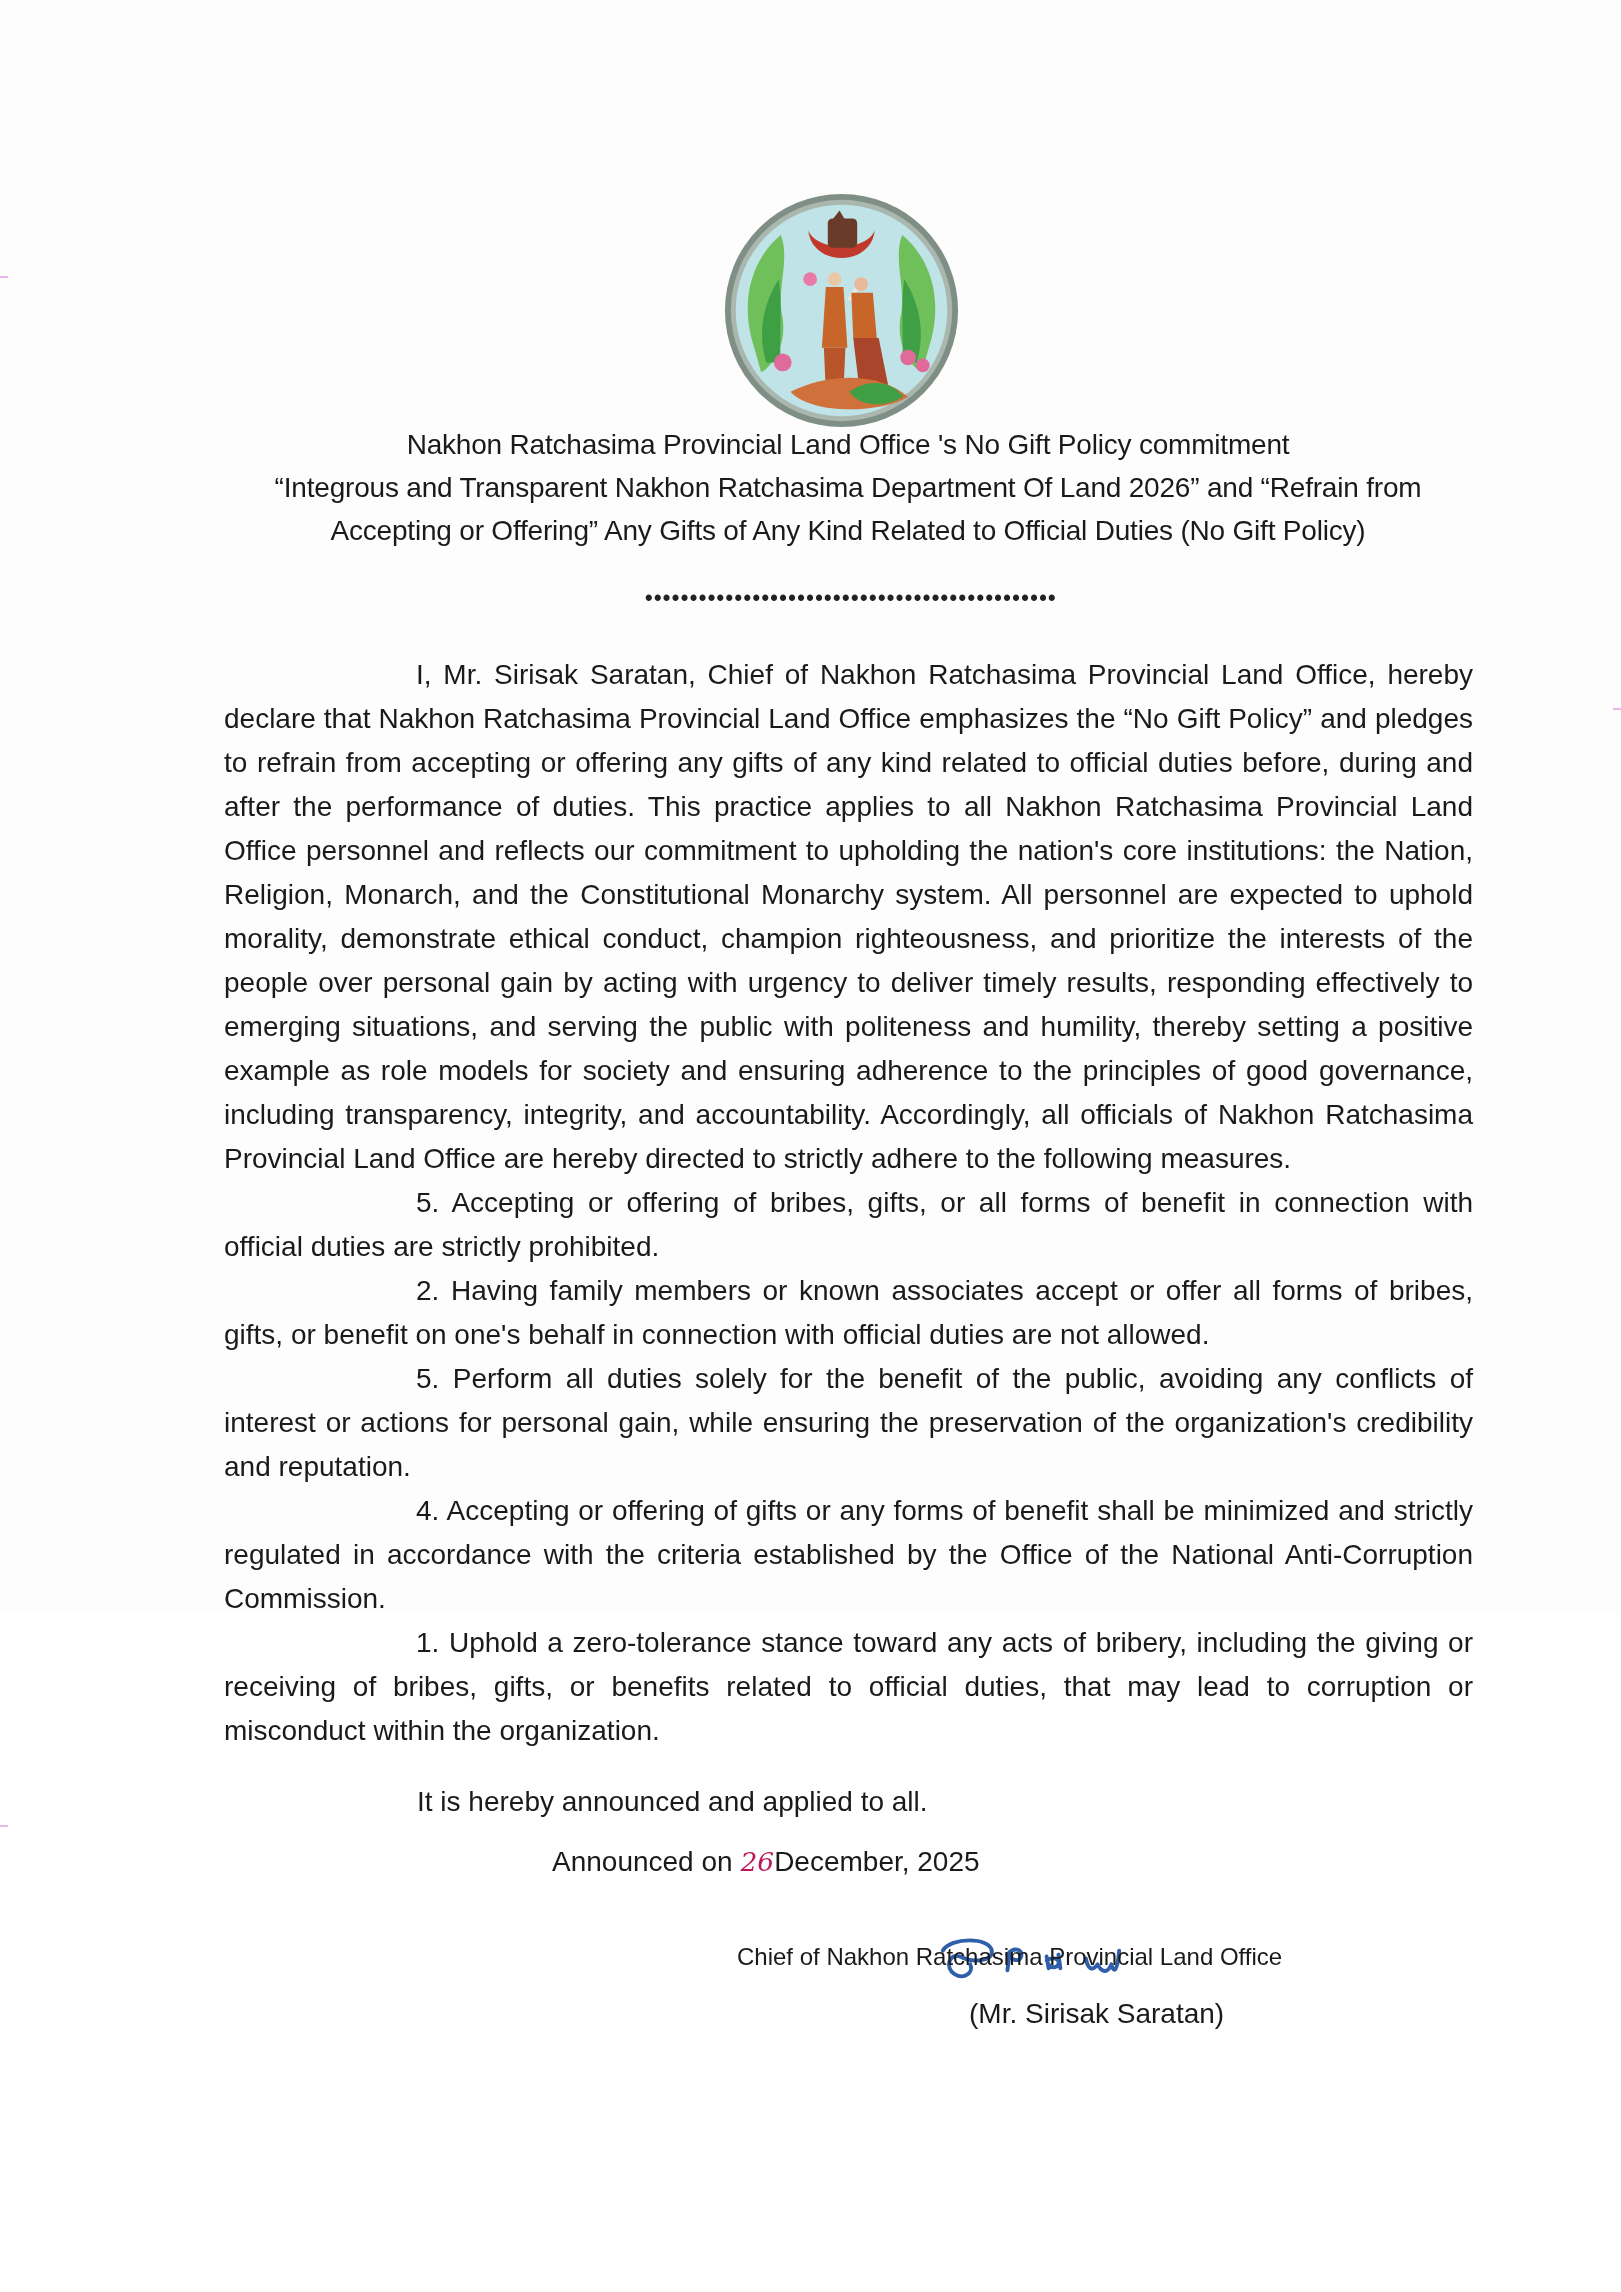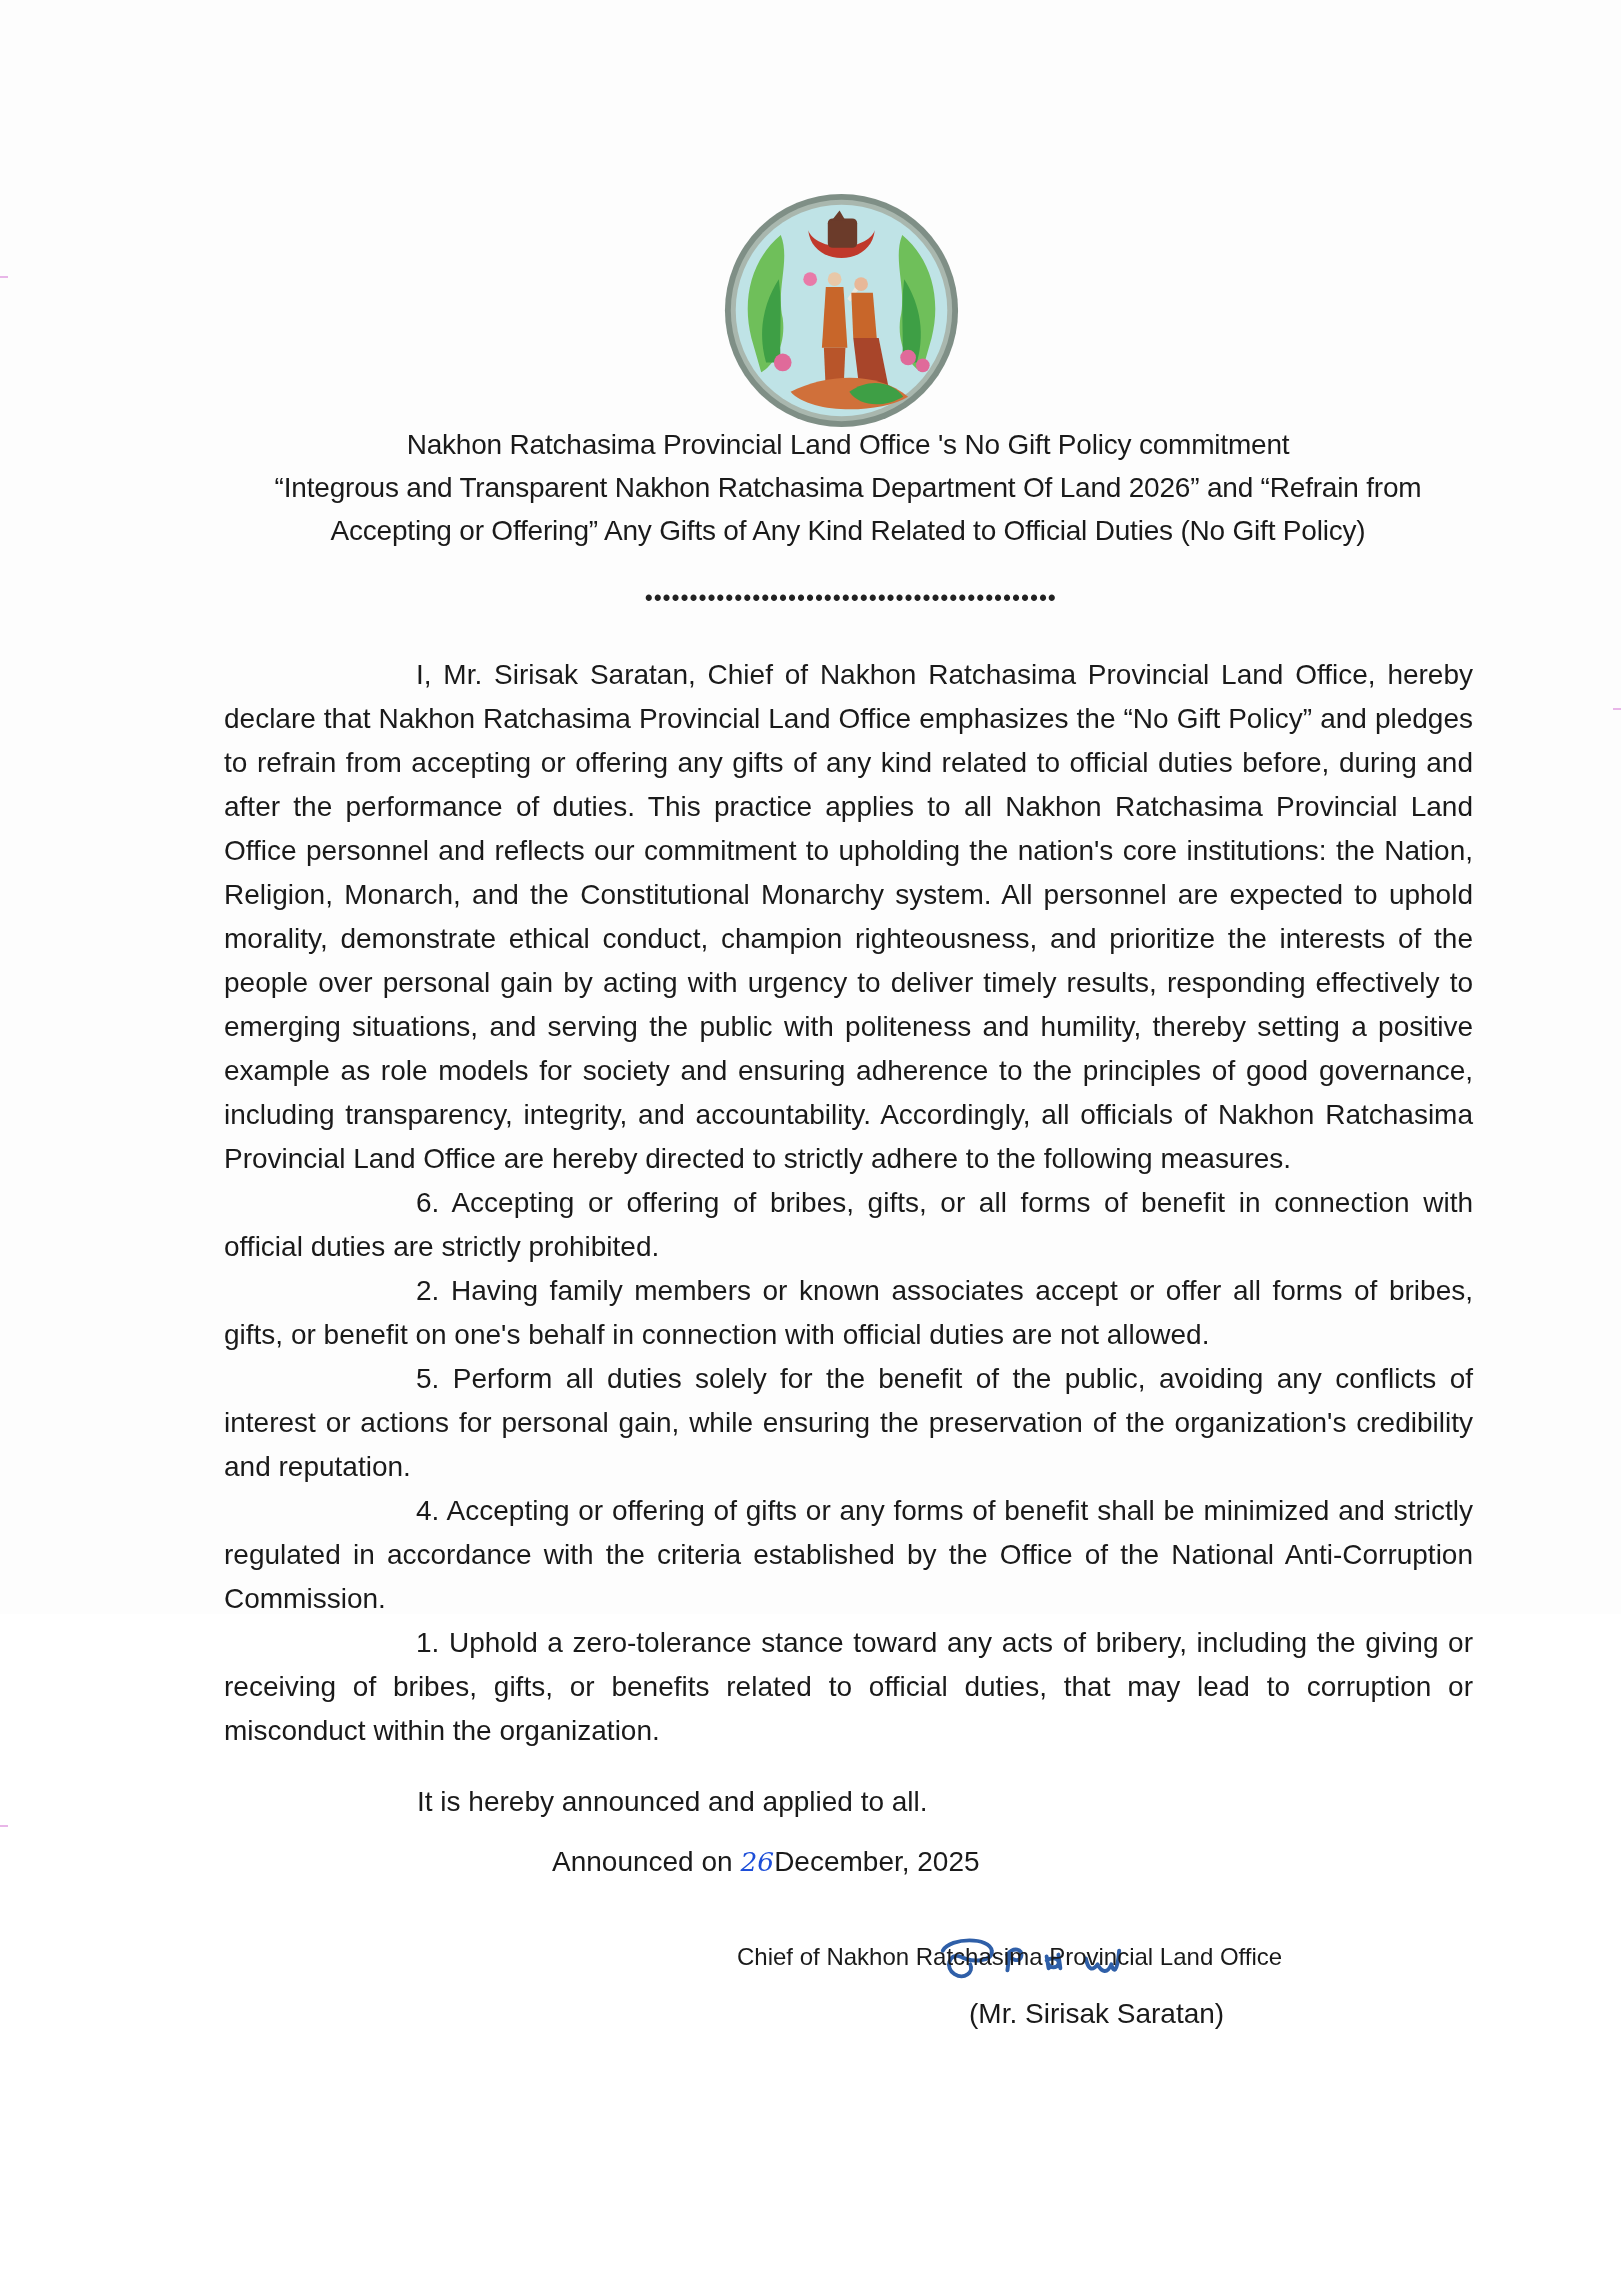--- a/index.html
+++ b/index.html
@@ -16,21 +16,21 @@
   .dots { position: absolute; left: 562px; top: 588px; width: 578px; text-align: center;
           font-size: 21.6px; letter-spacing: 1.4px; font-weight: bold; color: #222; line-height: 19.6px; }
 
   .body { position: absolute; left: 224px; top: 633px; width: 1249px; font-size: 28px;
           line-height: 44px; text-align: justify; text-align-last: auto; margin-top: 20px; }
   .para { margin: 0; text-indent: 192px; text-align: justify; }
   .measure { margin: 0; text-indent: 192px; text-align: justify; }
 
   .closing { position: absolute; left: 417px; top: 1780px; font-size: 28px; line-height: 43px; text-align: right; }
   .announced { position: absolute; left: 552px; top: 1840px; font-size: 28px; line-height: 43px; white-space: nowrap; }
-  .handdate { color: #1d4ed8; font-family: "DejaVu Serif", serif; font-style: italic; font-size: 26.5px; }
+  .handdate { color: #be185d; font-family: "DejaVu Serif", serif; font-style: italic; font-size: 26.5px; }
 
   .signature { position: absolute; left: 931px; top: 1929px; width: 245px; height: 59px; }
   .signer-name { position: absolute; left: 929px; top: 1992px; font-size: 28px; line-height: 43px; white-space: nowrap; margin-left: 40px; }
   .signer-title { position: absolute; left: 737px; top: 1935px; font-size: 24px; line-height: 43px; white-space: nowrap; }
 
   .edge-mark { position: absolute; background: #e8b6e8; }
 </style>
 </head>
 <body>
 
@@ -76,21 +76,21 @@
   <div class="title-block">
     <span class="title-line">Nakhon Ratchasima Provincial Land Office 's No Gift Policy commitment</span>
     <span class="title-line">“Integrous and Transparent Nakhon Ratchasima Department Of Land 2026” and “Refrain from</span>
     <span class="title-line">Accepting or Offering” Any Gifts of Any Kind Related to Official Duties (No Gift Policy)</span>
   </div>
 
   <div class="dots">••••••••••••••••••••••••••••••••••••••••••••••</div>
 
   <div class="body">
     <p class="para">I, Mr. Sirisak Saratan, Chief of Nakhon Ratchasima Provincial Land Office, hereby declare that Nakhon Ratchasima Provincial Land Office emphasizes the “No Gift Policy” and pledges to refrain from accepting or offering any gifts of any kind related to official duties before, during and after the performance of duties. This practice applies to all Nakhon Ratchasima Provincial Land Office personnel and reflects our commitment to upholding the nation's core institutions: the Nation, Religion, Monarch, and the Constitutional Monarchy system. All personnel are expected to uphold morality, demonstrate ethical conduct, champion righteousness, and prioritize the interests of the people over personal gain by acting with urgency to deliver timely results, responding effectively to emerging situations, and serving the public with politeness and humility, thereby setting a positive example as role models for society and ensuring adherence to the principles of good governance, including transparency, integrity, and accountability. Accordingly, all officials of Nakhon Ratchasima Provincial Land Office are hereby directed to strictly adhere to the following measures.</p>
-    <p class="measure">6. Accepting or offering of bribes, gifts, or all forms of benefit in connection with official duties are strictly prohibited.</p>
+    <p class="measure">5. Accepting or offering of bribes, gifts, or all forms of benefit in connection with official duties are strictly prohibited.</p>
     <p class="measure">2. Having family members or known associates accept or offer all forms of bribes, gifts, or benefit on one's behalf in connection with official duties are not allowed.</p>
     <p class="measure">5. Perform all duties solely for the benefit of the public, avoiding any conflicts of interest or actions for personal gain, while ensuring the preservation of the organization's credibility and reputation.</p>
     <p class="measure">4. Accepting or offering of gifts or any forms of benefit shall be minimized and strictly regulated in accordance with the criteria established by the Office of the National Anti-Corruption Commission.</p>
     <p class="measure">1. Uphold a zero-tolerance stance toward any acts of bribery, including the giving or receiving of bribes, gifts, or benefits related to official duties, that may lead to corruption or misconduct within the organization.</p>
   </div>
 
   <div class="closing">It is hereby announced and applied to all.</div>
 
   <div class="announced">
     <span>Announced on </span><span class="handdate">26</span><span>December, 2025</span>

